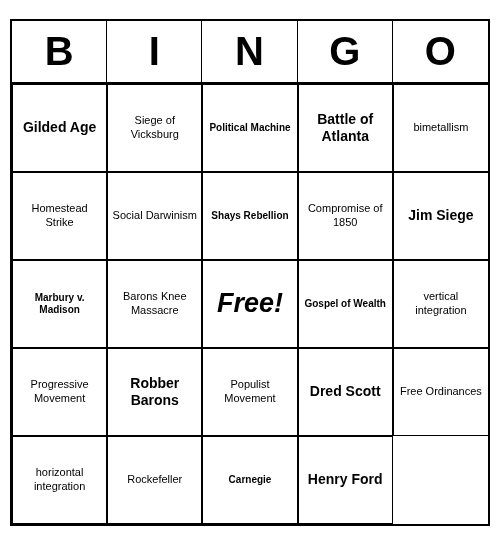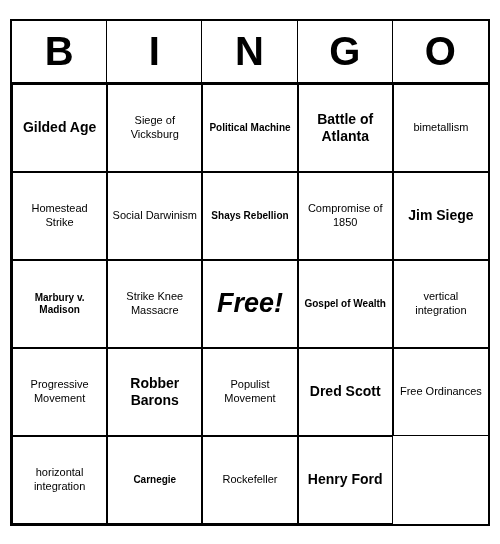--- a/index.html
+++ b/index.html
@@ -104,21 +104,21 @@
       <div class="bingo-cell">
         <span class="size-small">Compromise of 1850</span>
       </div>
       <div class="bingo-cell">
         <span class="size-large">Jim Siege</span>
       </div>
       <div class="bingo-cell">
         <span class="size-medium">Marbury v. Madison</span>
       </div>
       <div class="bingo-cell">
-        <span class="size-small">Strike Knee Massacre</span>
+        <span class="size-small">Barons Knee Massacre</span>
       </div>
       <div class="bingo-cell">
         <span class="free-cell">Free!</span>
       </div>
       <div class="bingo-cell">
         <span class="size-medium">Gospel of Wealth</span>
       </div>
       <div class="bingo-cell">
         <span class="size-small">vertical integration</span>
       </div>
@@ -134,22 +134,22 @@
       <div class="bingo-cell">
         <span class="size-large">Dred Scott</span>
       </div>
       <div class="bingo-cell">
         <span class="size-small">Free Ordinances</span>
       </div>
       <div class="bingo-cell">
         <span class="size-small">horizontal integration</span>
       </div>
       <div class="bingo-cell">
-        <span class="size-medium">Carnegie</span>
+        <span class="size-small">Rockefeller</span>
       </div>
       <div class="bingo-cell">
-        <span class="size-small">Rockefeller</span>
+        <span class="size-medium">Carnegie</span>
       </div>
       <div class="bingo-cell">
         <span class="size-large">Henry Ford</span>
       </div>
     </div>
 </div>
 
 </body></html>

